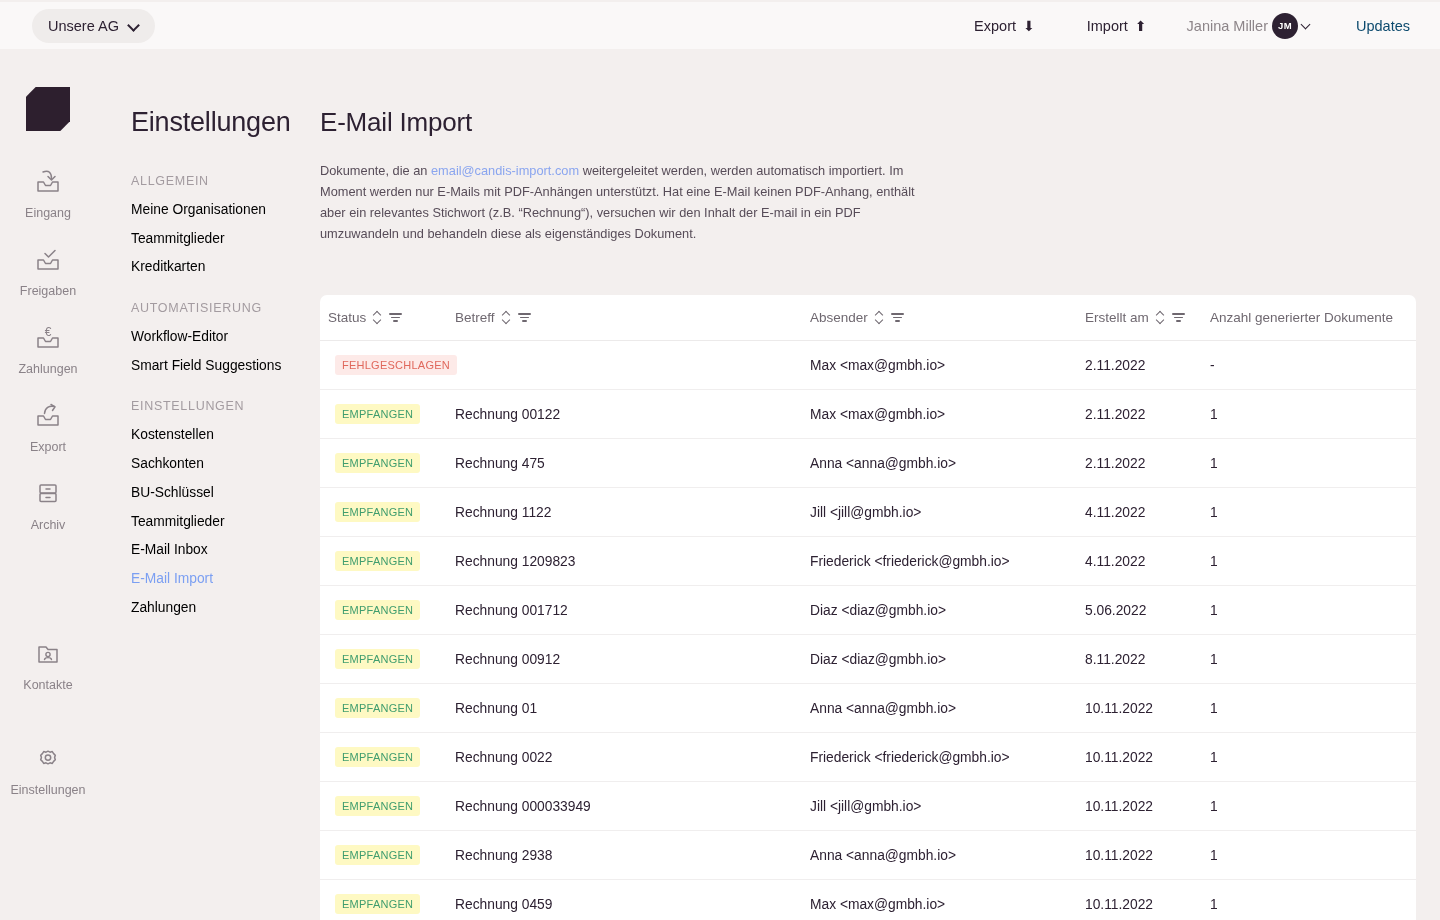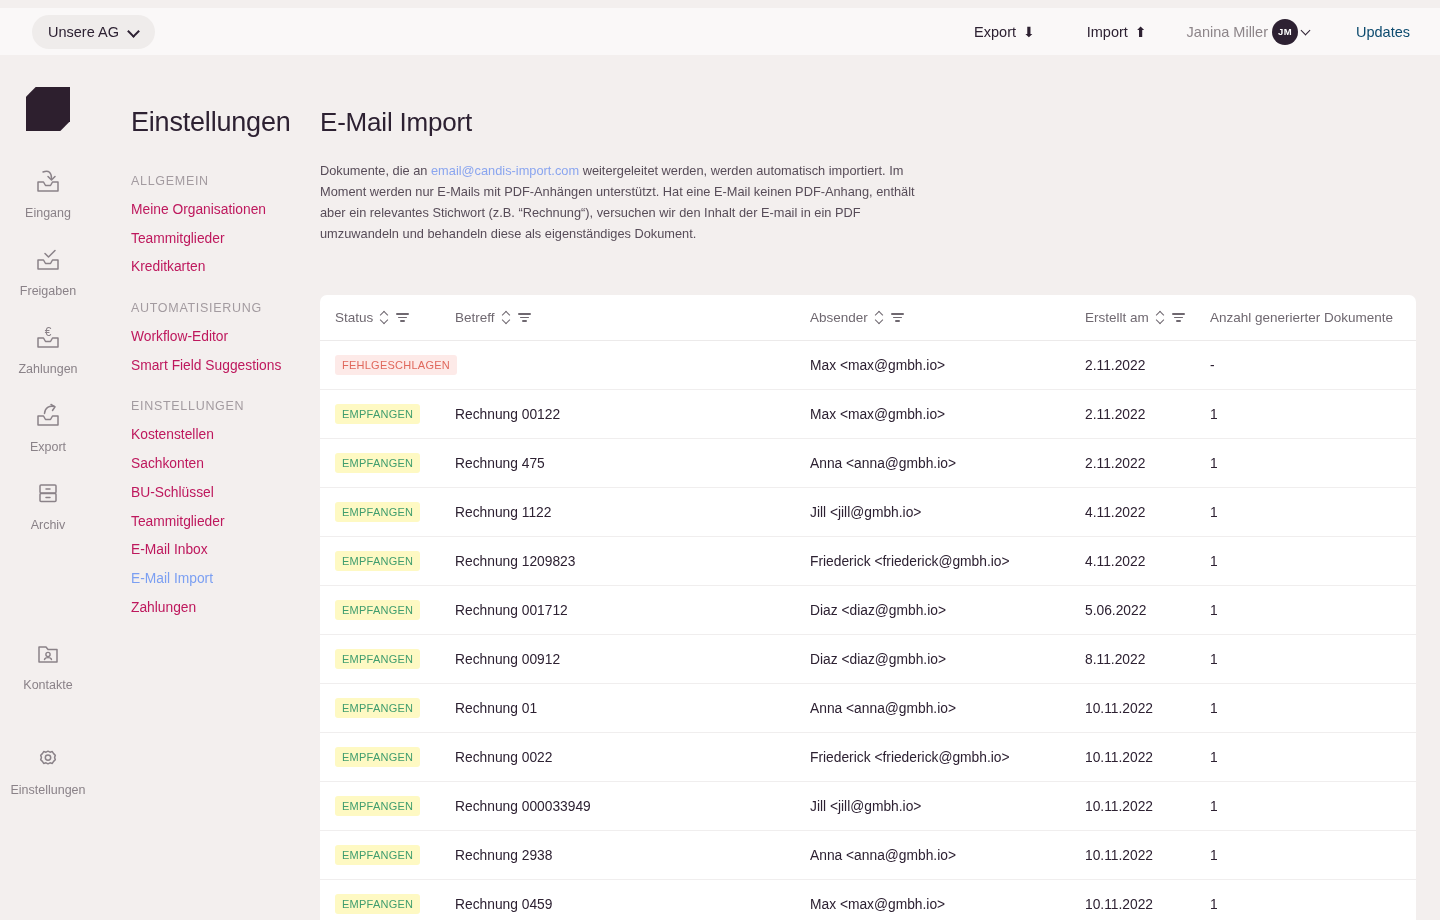--- a/index.html
+++ b/index.html
@@ -5,21 +5,21 @@
   * { box-sizing: border-box; margin: 0; padding: 0; }
   html, body {
     width: 1440px; height: 920px;
     background: #f3efee;
     font-family: "Liberation Sans", sans-serif;
     overflow: hidden;
   }
 
   
   .topbar {
-    position: absolute; top: 8px; left: 0;
+    position: absolute; top: 2px; left: 0;
     width: 1440px; height: 47px;
     background: #faf8f8;
     display: flex; align-items: center;
     z-index: 20;
   }
   .org-chip {
     margin-left: 32px;
     height: 34px; padding: 0 16px;
     background: #efeceb; border-radius: 17px;
     display: flex; align-items: center; gap: 9px;
@@ -98,21 +98,21 @@
   .settings-title {
     font-size: 27px; color: #2d2132; font-weight: 400;
     letter-spacing: -0.2px; margin-bottom: 36px;
   }
   .nav-group-title {
     font-size: 12.5px; color: #a39ba0; letter-spacing: 0.7px;
     margin-bottom: 12px;
   }
   .nav-group { margin-bottom: 23px; }
   .nav-link {
-    font-size: 13.8px; color: #be185d;
+    font-size: 13.8px; color: #000000;
     margin-bottom: 8px; cursor: pointer; line-height: 1.5;
   }
   .nav-link.active { color: #7b9ff2; }
 
   
   .main {
     position: absolute; top: 47px; left: 320px;
     width: 1120px; height: 873px;
     padding-top: 60px;
   }
@@ -163,21 +163,21 @@
   .filter-ic i:nth-child(1) { top: 1px;  width: 13px; }
   .filter-ic i:nth-child(2) { top: 4.7px; width: 9px; left: 2px; }
   .filter-ic i:nth-child(3) { top: 8.4px; width: 5px; left: 4px; }
 
   
   .c-status { width: 135px; padding-left: 15px; }
   .c-subject { width: 355px; }
   .c-sender { width: 275px; }
   .c-date   { width: 125px; }
   .c-count  { width: 206px; }
-  .thead .c-status { padding-left: 15px; text-align: right; }
+  .thead .c-status { padding-left: 8px; text-align: right; }
 
   .trow {
     height: 49px; display: flex; align-items: center;
     border-bottom: 1px solid #f0eeee;
     cursor: pointer;
   }
   .trow .cell { font-size: 13.8px; color: #2d2132; }
   .badge {
     display: inline-block;
     font-size: 11px; letter-spacing: 0.25px;

